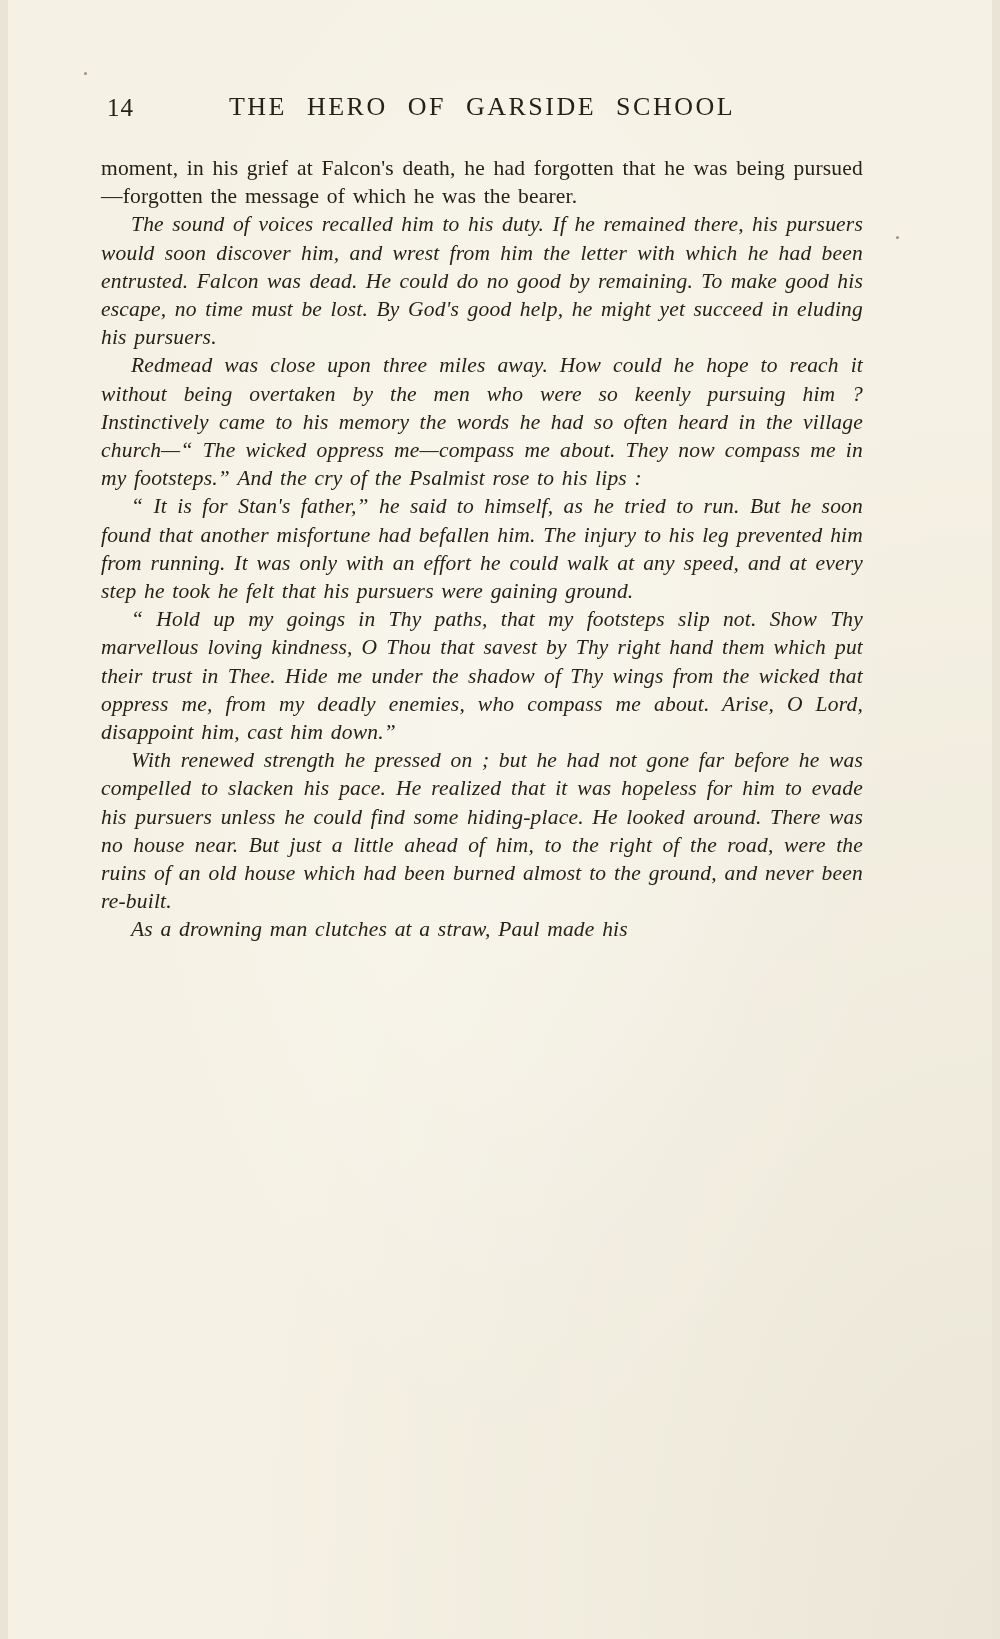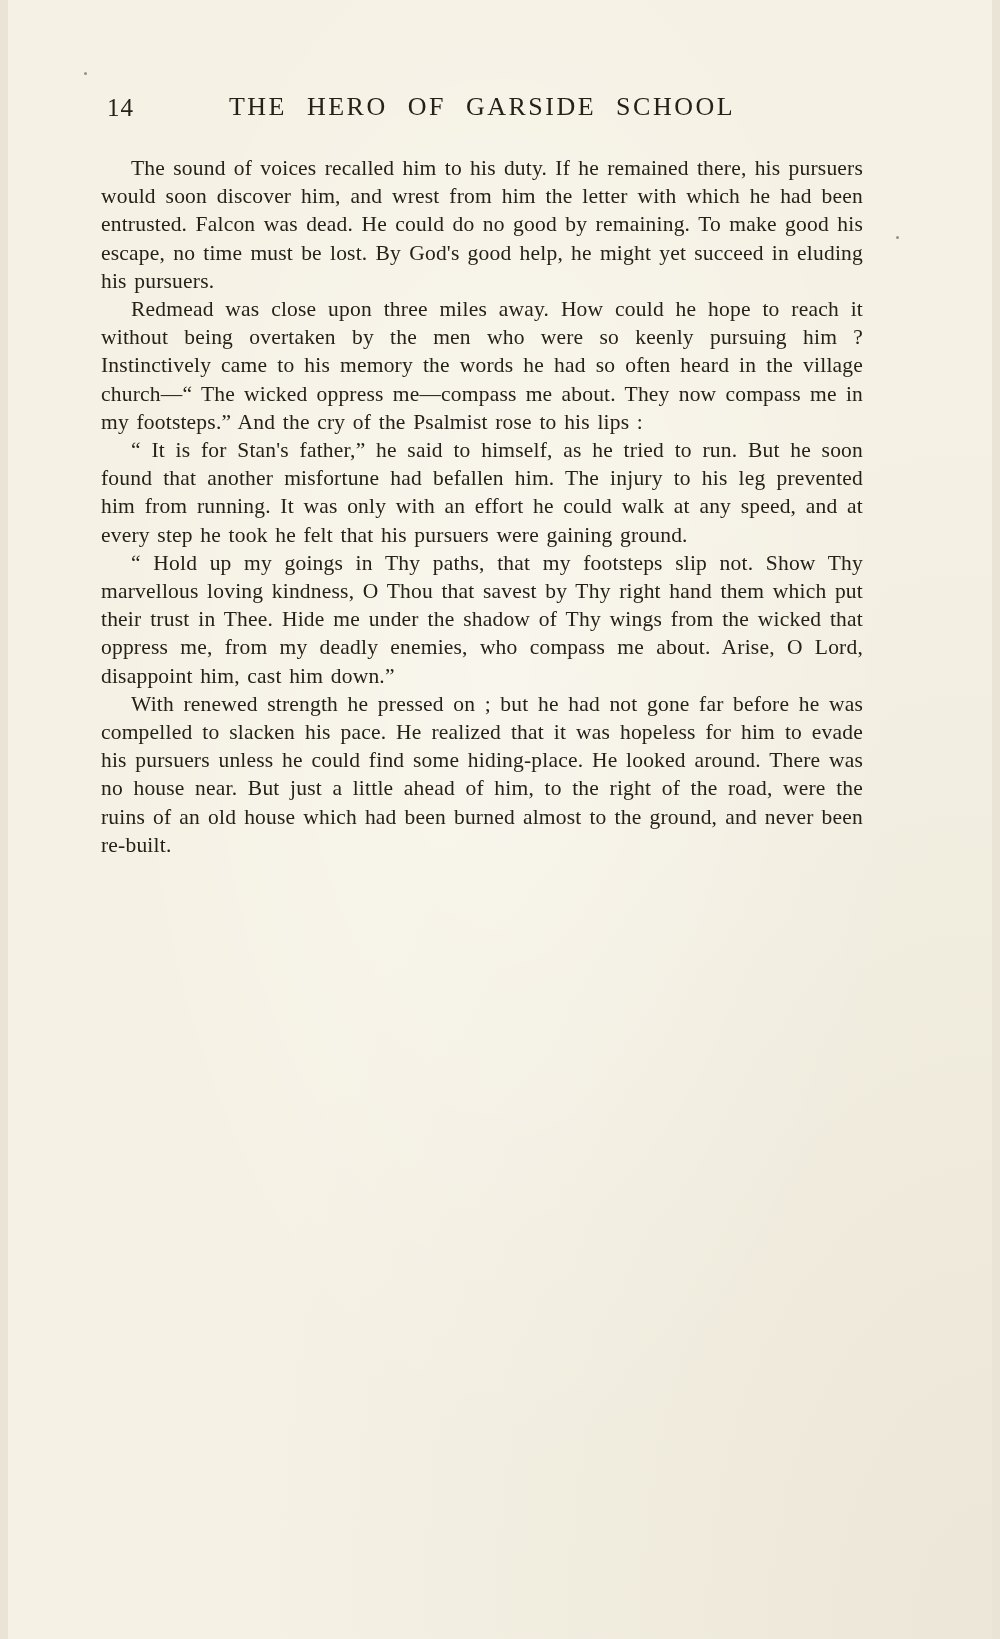--- a/index.html
+++ b/index.html
@@ -49,20 +49,21 @@
   .body-text p {
     margin: 0;
     font-size: 21.5px;
     line-height: 28.2px;
     text-align: justify;
     word-spacing: 2px;
     letter-spacing: 0.2px;
   }
   .body-text p.indent {
     text-indent: 30px;
+    font-style: italic;
   }
   .speck {
     position: absolute;
     background: rgba(60,52,38,0.5);
     border-radius: 50%;
   }
   .speck-a { left: 76px;  top: 72px;  width: 3px; height: 3px; }
   .speck-b { left: 888px; top: 236px; width: 3px; height: 3px; }
 </style>
 </head>
@@ -74,21 +75,23 @@
   <span class="speck speck-b"></span>
 
   <div class="text-block">
 
     <div class="page-header">
       <span class="page-number">14</span>
       <div class="running-title">THE HERO OF GARSIDE SCHOOL</div>
     </div>
 
     <div class="body-text">
+      <p>moment, in his grief at Falcon's death, he had forgotten that he was being pursued—forgotten the message of which he was the bearer.</p>
       <p class="indent">The sound of voices recalled him to his duty.  If he remained there, his pursuers would soon discover him, and wrest from him the letter with which he had been entrusted.  Falcon was dead.  He could do no good by remaining.  To make good his escape, no time must be lost.  By God's good help, he might yet succeed in eluding his pursuers.</p>
       <p class="indent">Redmead was close upon three miles away.  How could he hope to reach it without being overtaken by the men who were so keenly pursuing him ?  Instinctively came to his memory the words he had so often heard in the village church—“ The wicked oppress me—compass me about. They now compass me in my footsteps.”  And the cry of the Psalmist rose to his lips :</p>
       <p class="indent">“ It is for Stan's father,” he said to himself, as he tried to run.  But he soon found that another misfortune had befallen him.  The injury to his leg prevented him from running.  It was only with an effort he could walk at any speed, and at every step he took he felt that his pursuers were gaining ground.</p>
       <p class="indent">“ Hold up my goings in Thy paths, that my footsteps slip not.  Show Thy marvellous loving kindness, O Thou that savest by Thy right hand them which put their trust in Thee.  Hide me under the shadow of Thy wings from the wicked that oppress me, from my deadly enemies, who compass me about.  Arise, O Lord, disappoint him, cast him down.”</p>
       <p class="indent">With renewed strength he pressed on ;  but he had not gone far before he was compelled to slacken his pace.  He realized that it was hopeless for him to evade his pursuers unless he could find some hiding-place.  He looked around. There was no house near.  But just a little ahead of him, to the right of the road, were the ruins of an old house which had been burned almost to the ground, and never been re-built.</p>
+      <p class="indent">As a drowning man clutches at a straw, Paul made his</p>
     </div>
 
   </div>
 </div>
 
 </body></html>

